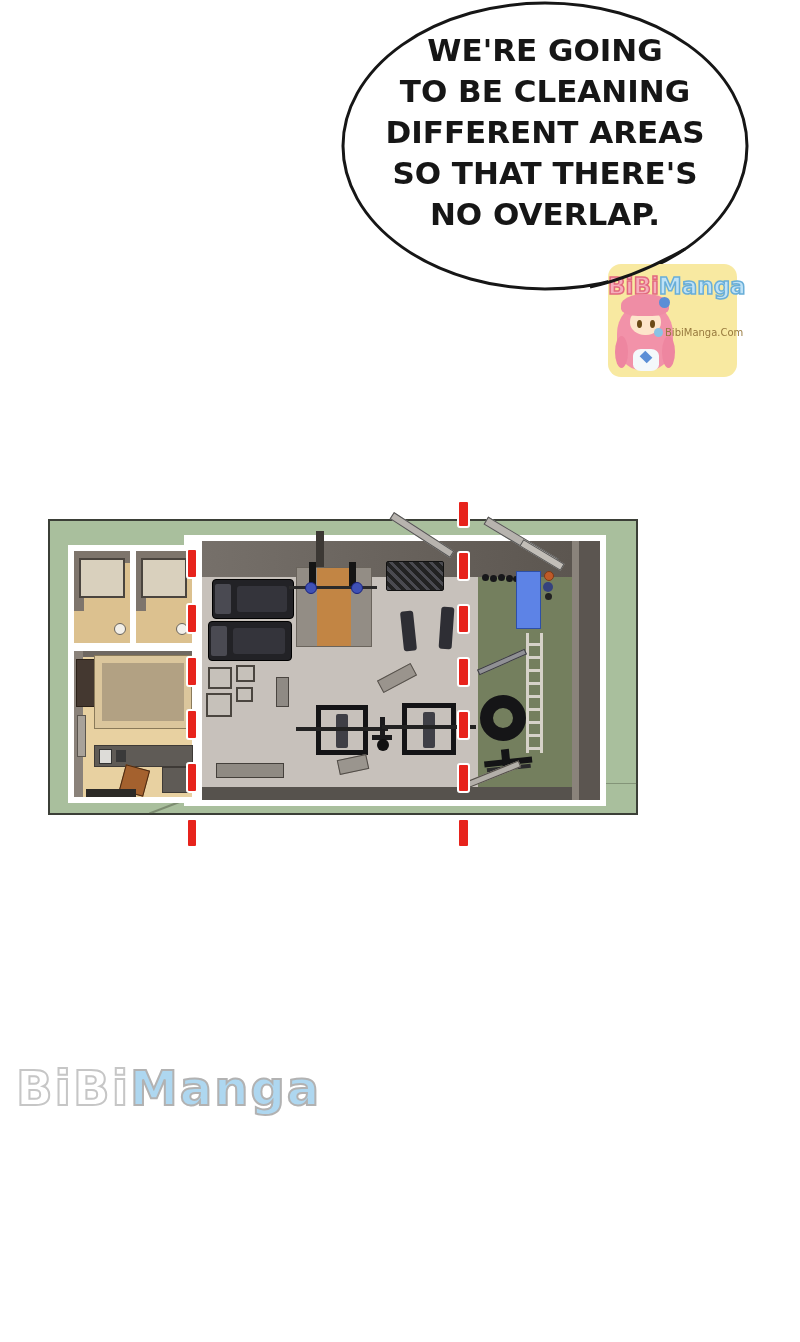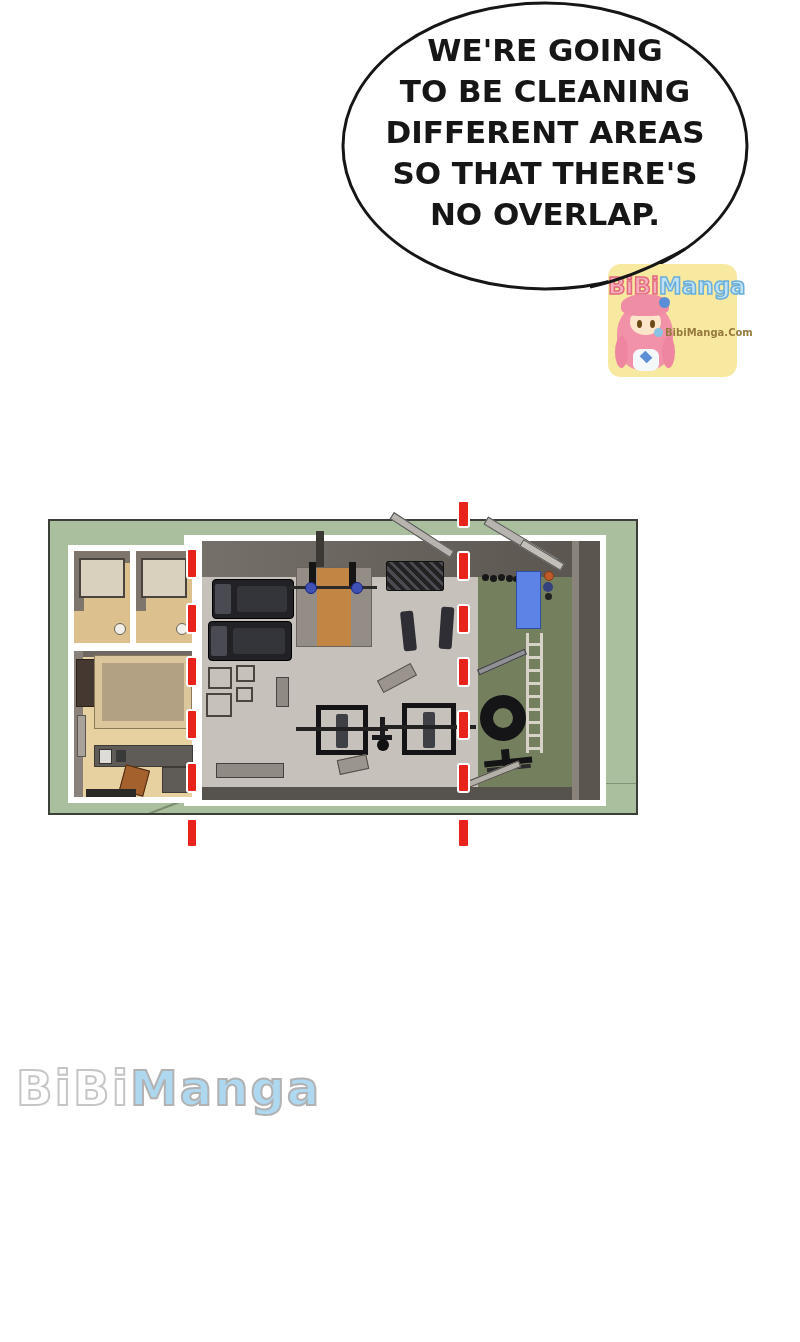--- a/index.html
+++ b/index.html
@@ -23,21 +23,21 @@
     font-size:30px;font-weight:600;letter-spacing:.5px;color:#141414;
   }
   
   .badge{
     position:absolute;left:608px;top:264px;width:129px;height:113px;
     background:var(--badge-yellow,#f8e9a1);border-radius:13px;z-index:3;
   }
   .badge-title{width:100%;text-align:center;margin-top:9px;font-size:23px;font-weight:bold;letter-spacing:0;}
   .badge-title .pink{color:#f6aebb;-webkit-text-stroke:1.5px #e2697e;}
   .badge-title .blue{color:#bfe2f6;-webkit-text-stroke:1.5px #69aed8;}
-  .badge-site{position:absolute;left:57px;top:63px;font-size:10px;font-weight:bold;color:#97793e;}
+  .badge-site{position:absolute;left:57px;top:63px;font-size:10px;font-weight:normal;color:#97793e;}
   .badge-c{position:absolute;left:46px;top:64px;width:9px;height:9px;border-radius:50%;background:#8ac2e4;}
   
   .chibi{position:absolute;left:9px;top:30px;width:58px;height:80px;}
   
   .plan{
     position:absolute;left:48px;top:519px;width:590px;height:296px;
     background:var(--ground-green,#a9bf9d);border:2px solid #3b3f37;box-sizing:border-box;z-index:1;
   }
   .white-wall{position:absolute;background:#ffffff;}
   .dash{

